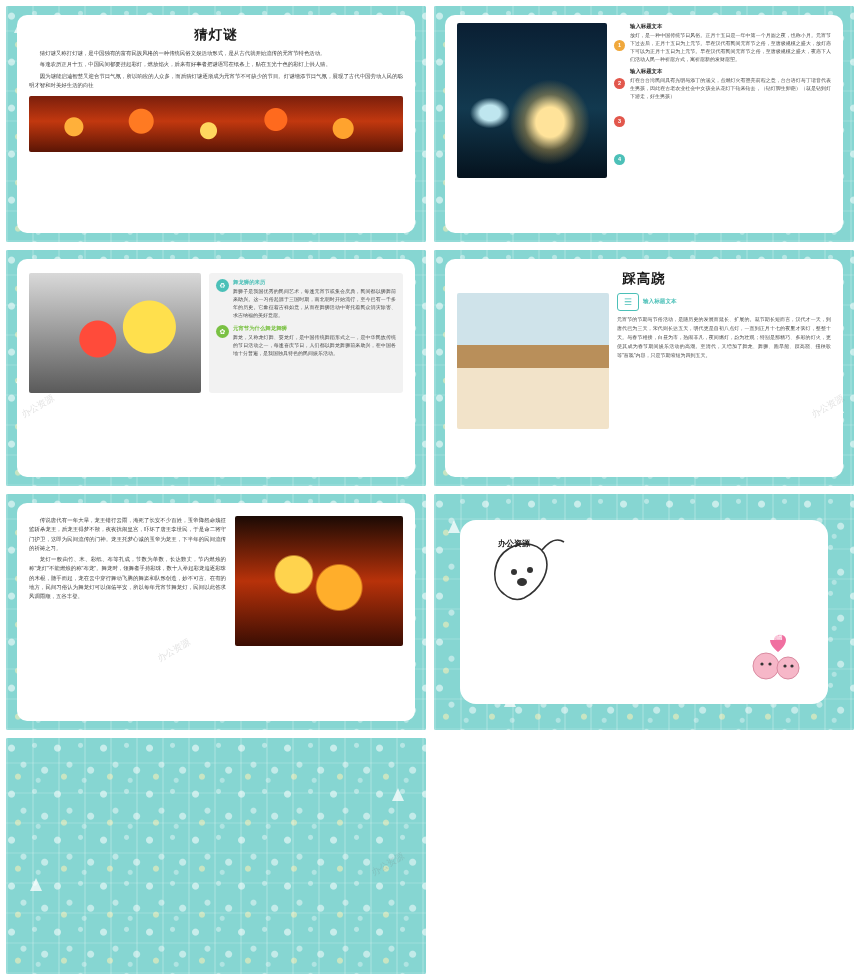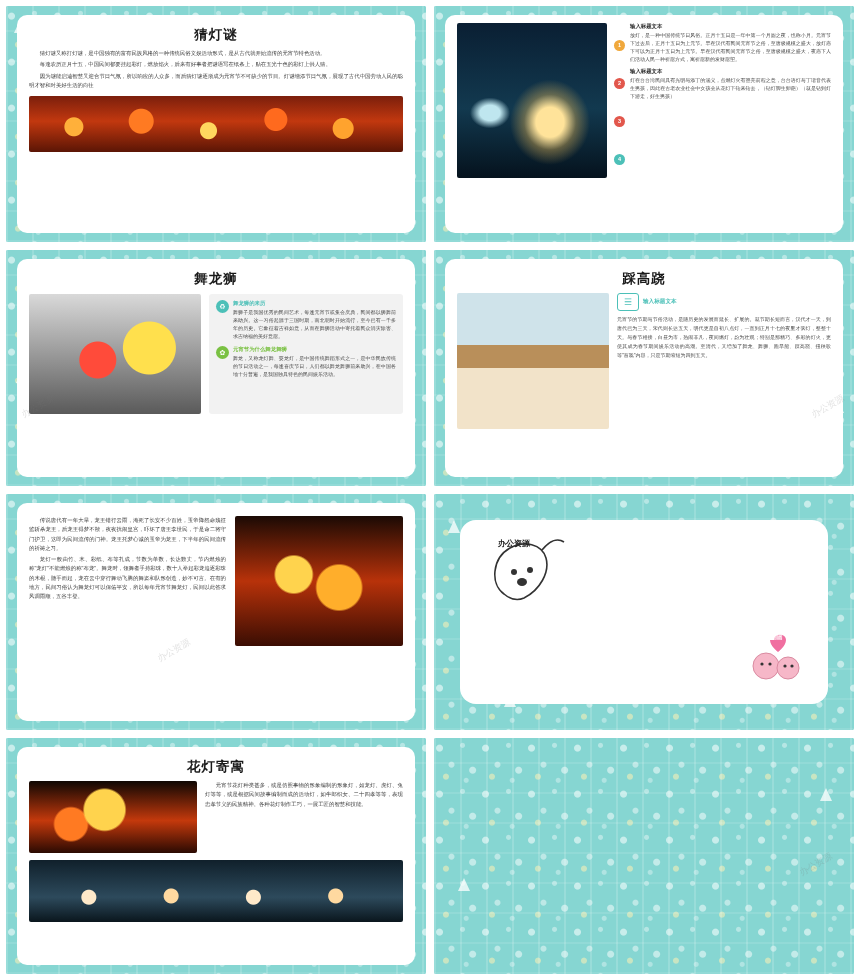--- a/index.html
+++ b/index.html
@@ -220,21 +220,20 @@
       </div>
     </div>
   </div>
 
   <div class="slide">
     <div class="frame">
       <div class="tree" style="left:10px; top:120px;"></div>
       <div class="tree" style="right:16px; top:30px;"></div>
     </div>
     <div class="card">
-      <div class="title">舞龙狮</div>
       <div style="display:flex; gap:8px; margin-top:6px;">
         <div class="photo ph-lion" style="flex:0 0 172px; height:120px;"></div>
         <div class="grey-panel" style="flex:1;">
           <div style="display:flex; gap:4px;">
             <span class="icon-circle" style="background:#4cc0b8">♻</span>
             <div>
               <div class="mini-head" style="color:#4cc0b8">舞龙狮的来历</div>
               <div class="mini-text">舞狮子是我国优秀的民间艺术，每逢元宵节或集会庆典，民间都以狮舞前来助兴。这一习俗起源于三国时期，南北朝时开始流行，至今已有一千多年的历史。它象征着吉祥如意，从而在舞狮活动中寄托着民众消灾除害、求吉纳福的美好意愿。</div>
             </div>
           </div>
@@ -318,36 +317,20 @@
           <circle cx="18" cy="34" r="1.6" fill="#333"></circle>
           <circle cx="26" cy="34" r="1.6" fill="#333"></circle>
           <circle cx="41" cy="36" r="1.6" fill="#333"></circle>
           <circle cx="48" cy="36" r="1.6" fill="#333"></circle>
         </svg>
         <div style="position:absolute; left:22px; top:4px; font-size:5.5px; color:#fff; font-weight:bold;">团圆圆</div>
       </div>
     </div>
   </div>
 
-  <div class="slide">
-    <div class="frame">
-      <div class="tree" style="left:18px; top:40px;"></div>
-      <div class="tree" style="right:14px; top:160px;"></div>
-    </div>
-    <div class="card">
-      <div class="title">花灯寄寓</div>
-      <div style="display:flex; gap:8px; margin-top:4px;">
-        <div class="photo ph-dragon2" style="flex:0 0 168px; height:72px;"></div>
-        <div class="body-text" style="flex:1; text-indent:2em;">
-          <p>元宵节花灯种类甚多，或是仿照事物的形象编制的形象灯，如龙灯、虎灯、兔灯等等，或是根据民间故事编制而成的活动灯，如牛郎织女、二十四孝等等，表现忠孝节义的民族精神。各种花灯制作工巧，一展工匠的智慧和技能。</p>
-        </div>
-      </div>
-      <div class="photo ph-figures" style="height:62px; margin-top:7px;"></div>
-    </div>
-  </div>
 
   <div class="slide">
     <div class="frame">
       <div class="tree" style="left:24px; top:140px;"></div>
       <div class="tree" style="right:22px; top:50px;"></div>
     </div>
     <div class="watermark" style="right:20px; top:120px;">办公资源</div>
   </div>
 
 </div>

